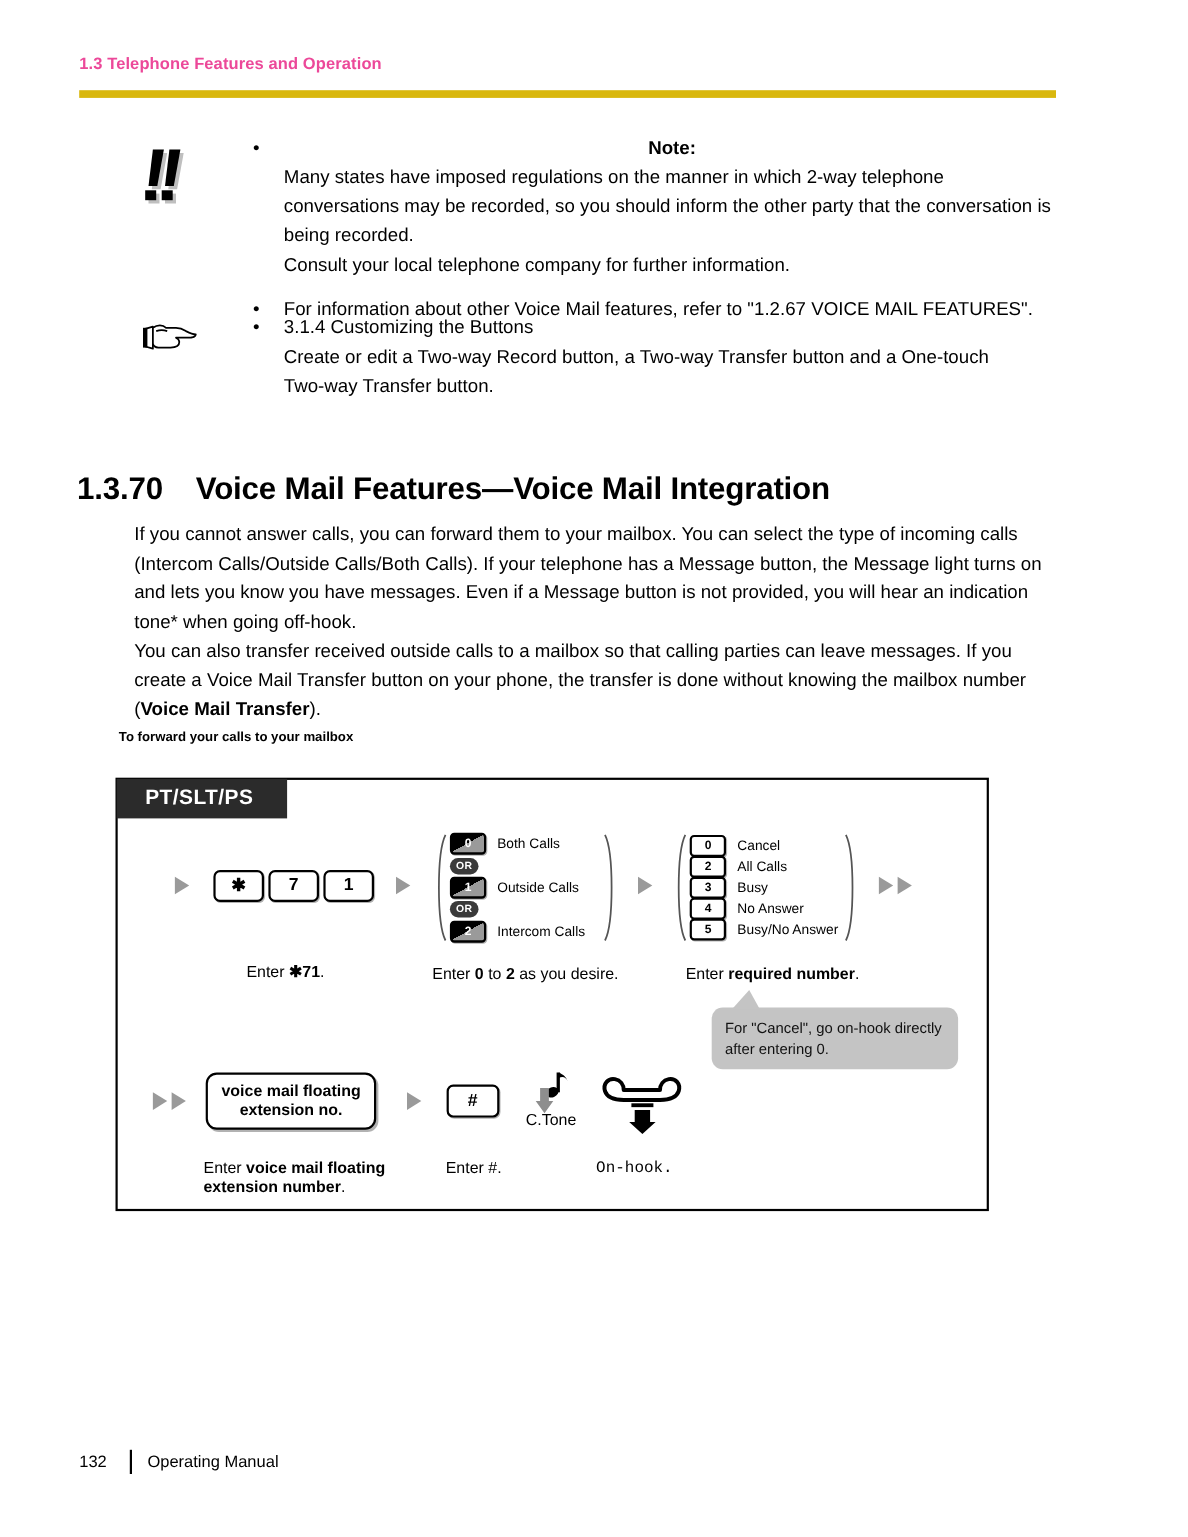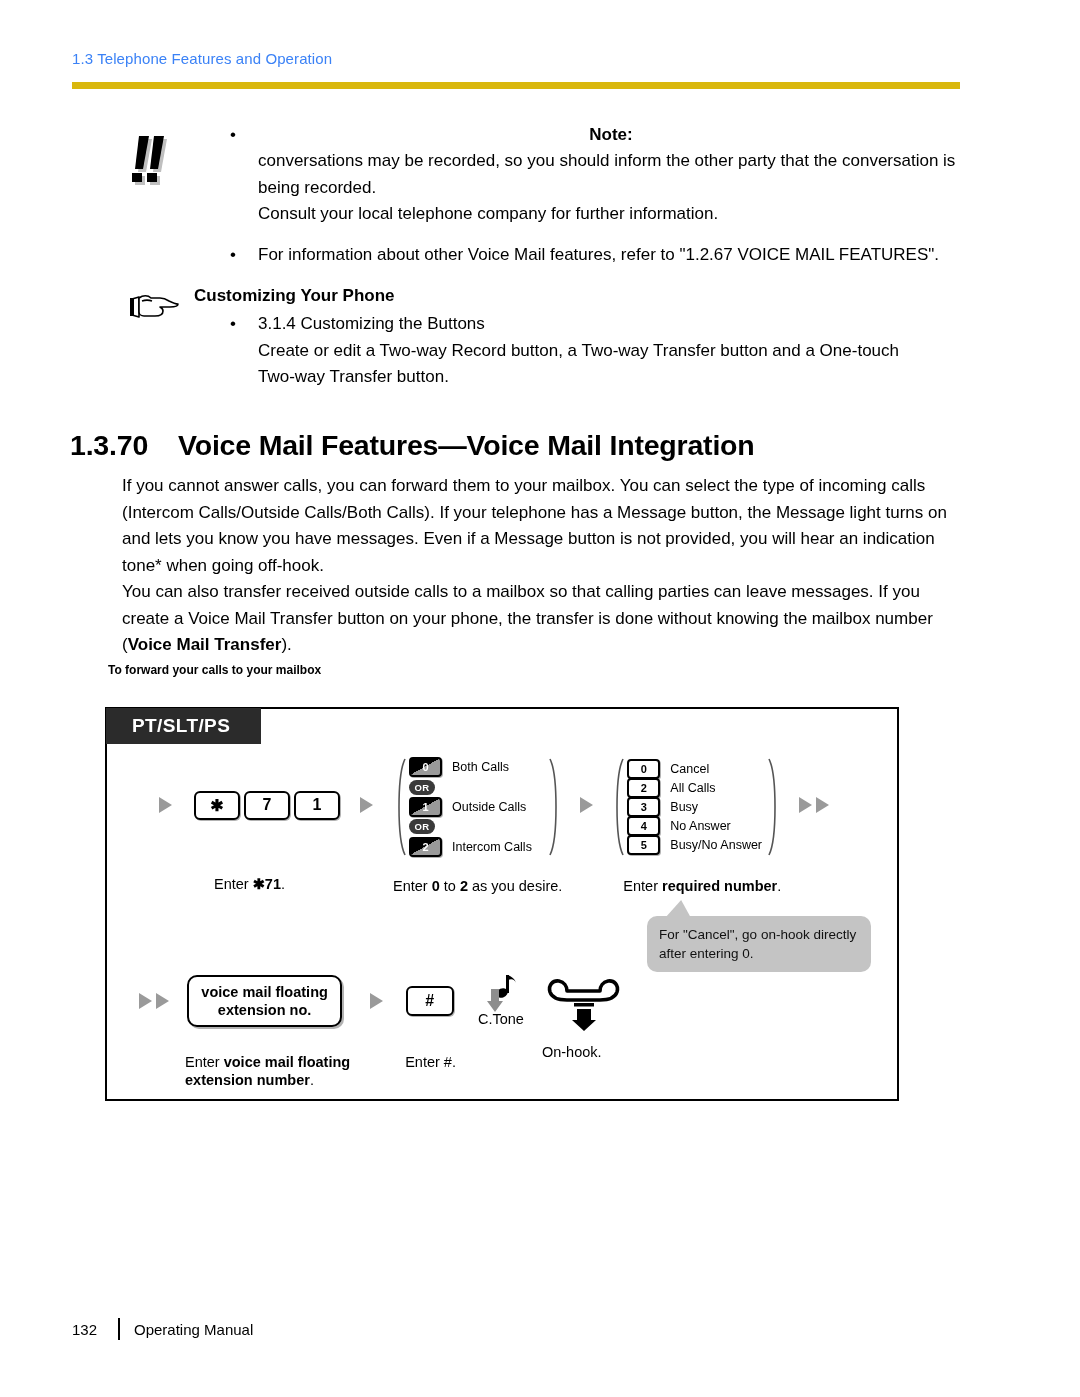--- a/index.html
+++ b/index.html
@@ -18,23 +18,23 @@
 
   
   .page-header {
     position: absolute;
     left: 72px;
     top: 50px;
     width: 890px;
   }
   .header-title {
     font-size: 15px;
-    font-weight: normal;
+    font-weight: bold;
     letter-spacing: 0.1px;
-    color: #3b82f6;
+    color: #ec4899;
   }
   .gold-rule {
     position: absolute;
     left: 72px;
     top: 82px;
     width: 888px;
     height: 7px;
     background: #D9B70D;
   }
 
@@ -363,20 +363,21 @@
         <polygon points="30,6 40,6 34,39 26,39"></polygon>
         <rect x="8" y="43" width="10" height="9"></rect>
         <rect x="23" y="43" width="10" height="9"></rect>
       </g>
     </svg>
   </div>
   <div class="note-body">
     <div class="bullet-row">
       <span class="bullet-dot">•</span>
       <div class="note-heading">Note:</div>
+      <div class="para">Many states have imposed regulations on the manner in which 2-way telephone</div>
       <div class="para">conversations may be recorded, so you should inform the other party that the conversation is</div>
       <div class="para">being recorded.</div>
       <div class="para">Consult your local telephone company for further information.</div>
     </div>
     <div class="bullet-row" style="margin-top:14px;">
       <span class="bullet-dot">•</span>
       <div class="para">For information about other Voice Mail features, refer to "1.2.67 VOICE MAIL FEATURES".</div>
     </div>
   </div>
 </div>
@@ -387,21 +388,20 @@
       <g fill="#ffffff" stroke="#000000" stroke-width="1.6" stroke-linejoin="round">
         <path d="M6,10 L6,26 L13,28 L13,8 Z"></path>
         <path d="M13,9 C17,6 22,6 25,9 L34,9 C37,9 40,10 43,12 C47,14 50,15 52,15 C52,17 49,18 44,18 L34,18 C36,19 37,20 37,22 C37,25 34,27 29,27 L18,27 C15,27 13,25 13,23 Z"></path>
         <path d="M16,12 C19,11 23,11 26,12"></path>
       </g>
       <g fill="#000000">
         <rect x="4" y="9" width="4" height="18"></rect>
       </g>
     </svg>
   </div>
-  <div class="custom-heading">Customizing Your Phone</div>
   <div class="custom-body">
     <div class="bullet-row">
       <span class="bullet-dot">•</span>
       <div class="para">3.1.4 Customizing the Buttons</div>
       <div class="para">Create or edit a Two-way Record button, a Two-way Transfer button and a One-touch</div>
       <div class="para">Two-way Transfer button.</div>
     </div>
   </div>
 </div>
 
@@ -434,21 +434,21 @@
               <span class="glyph">✱</span>
             </div>
           <div class="key-sm plain" style="width:42px;height:25px;font-size:16px;border-radius:6px;">
               <span class="glyph">7</span>
             </div>
           <div class="key-sm plain" style="width:42px;height:25px;font-size:16px;border-radius:6px;">
               <span class="glyph">1</span>
             </div>
         </div>
       </div>
-      <div class="step-caption" style="margin-top:22px;margin-left:20px;"><span>Enter </span><span class="b">✱71</span><span>.</span></div>
+      <div class="step-caption" style="margin-top:22px;margin-left:30px;"><span>Enter </span><span class="b">✱71</span><span>.</span></div>
     </div>
 
     <div class="arrow-wrap" style="margin:0 18px;">
         <span class="arrow"></span>
       </div>
 
     <div class="step">
       <div class="brace-group" style="height:100px;">
         <svg class="brace-l" viewBox="0 0 14 100" preserveAspectRatio="none">
             <path d="M12,2 C4,18 4,82 12,98" fill="none" stroke="#555" stroke-width="1.6"></path>
@@ -599,21 +599,21 @@
           <g fill="none" stroke="#000" stroke-width="3.6" stroke-linejoin="round" stroke-linecap="round">
             <path d="M8,22 C6,15 11,10 17,11 C22,12 25,16 25,21 L58,21 C58,16 61,12 66,11
                      C72,10 77,15 75,22 C73,28 66,30 58,30 L25,30 C17,30 10,28 8,22 Z"></path>
           </g>
           <g fill="#000">
             <rect x="32" y="33" width="20" height="3.5"></rect>
             <polygon points="35,39 49,39 49,50 54,50 42,61 30,50 35,50"></polygon>
           </g>
         </svg>
       </div>
-      <div class="step-caption" style="margin-top:12px;margin-left:0px;">On-hook.</div>
+      <div class="step-caption" style="margin-top:22px;margin-left:0px;font-family:Liberation Mono, monospace;">On-hook.</div>
     </div>
 
   </div>
 </div>
 
 <div class="footer">
   <div class="footer-page">132</div>
   <div class="footer-divider"></div>
   <div class="footer-text">Operating Manual</div>
 </div>

